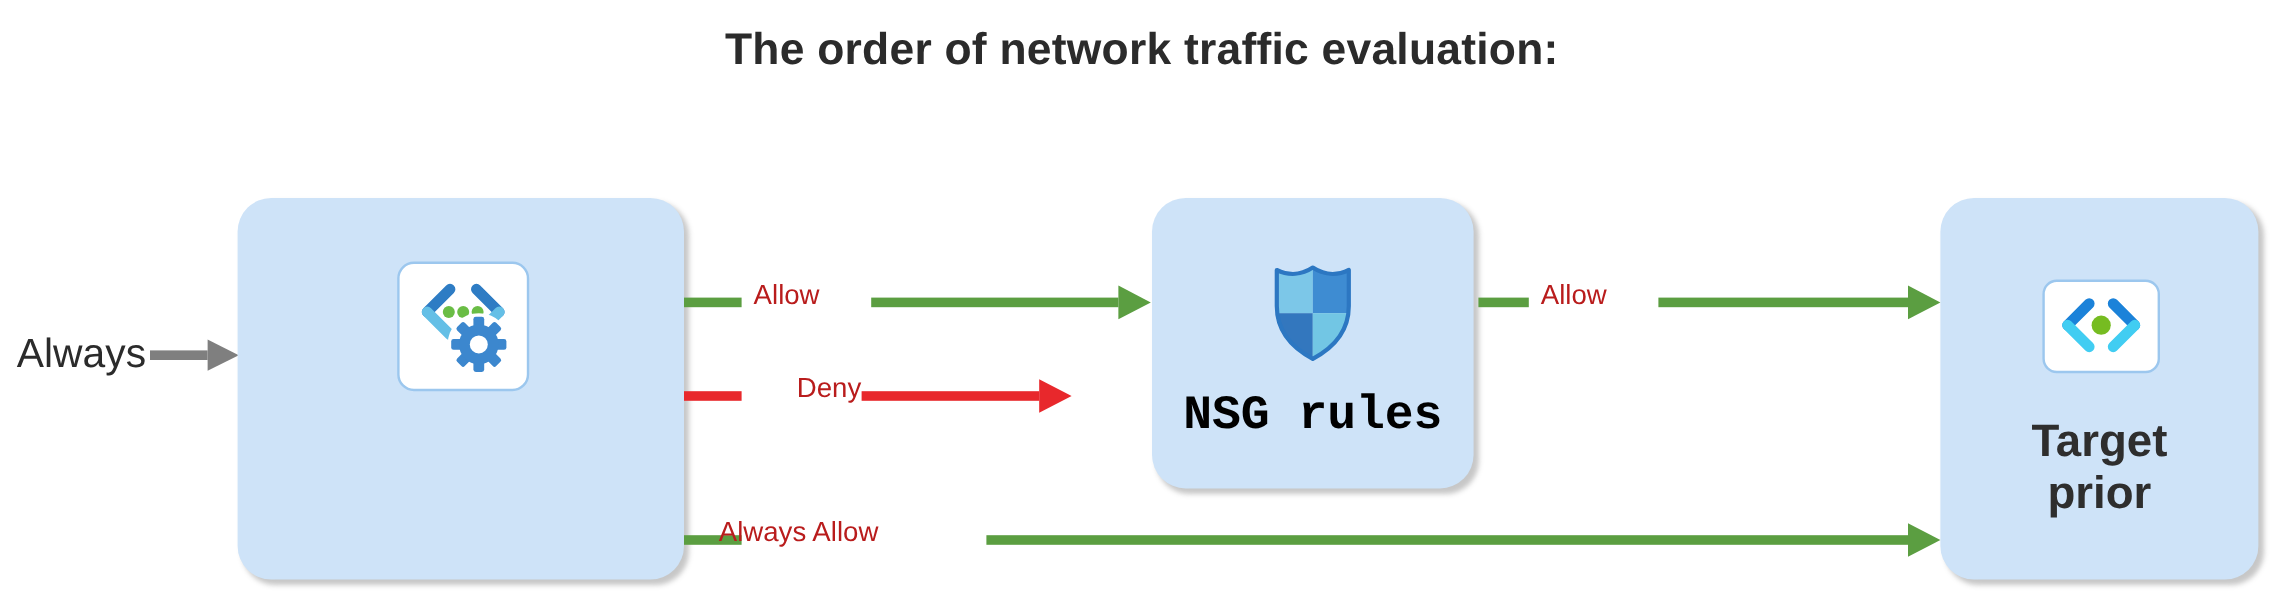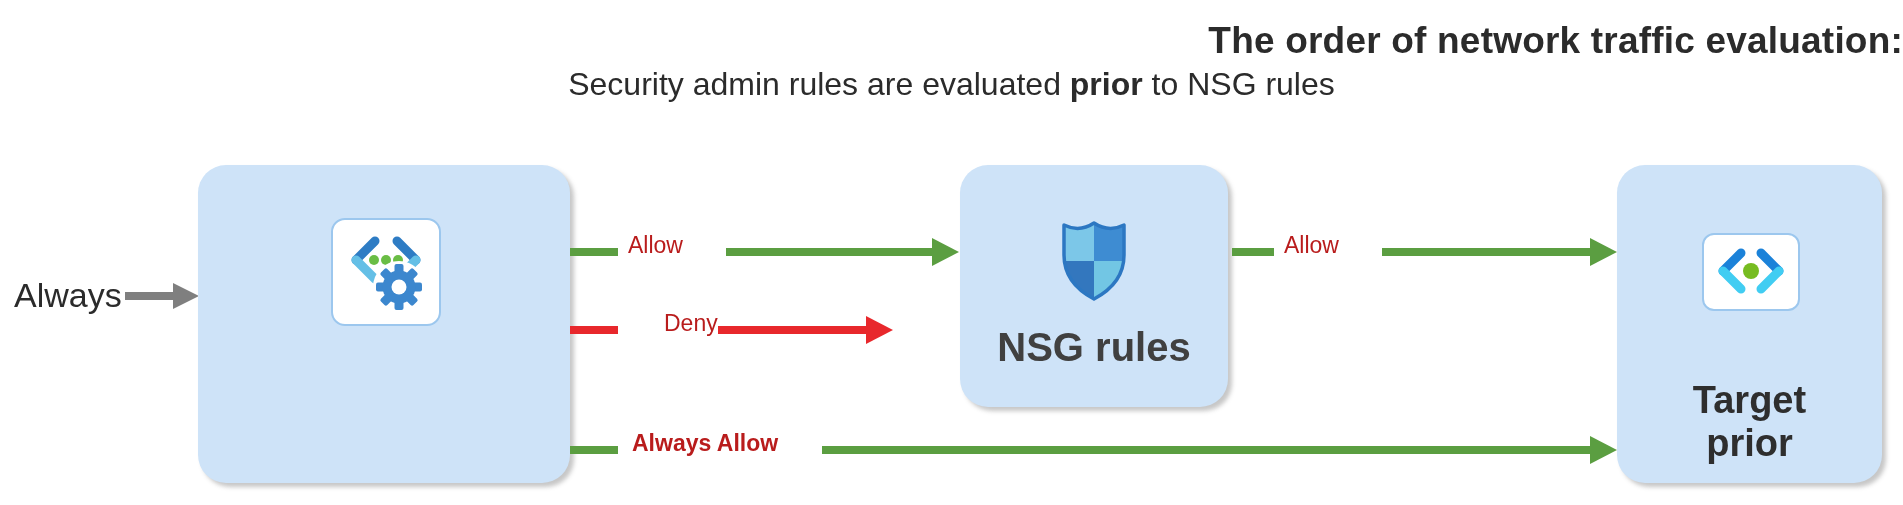--- a/index.html
+++ b/index.html
@@ -1,53 +1,52 @@
 <!DOCTYPE html>
 <html style="--node_fill: #cee3f8; --tile_border: #9cc7ee; --text: #2b2b2b; --green: #5b9e41; --red: #e8282c; --gray: #7f7f7f;"><head>
 <meta charset="utf-8">
 <style>
   html,body{margin:0;padding:0;background:#ffffff;}
   .stage{
     position:relative;width:1903px;height:505px;background:#ffffff;overflow:hidden;
     font-family:"Liberation Sans","DejaVu Sans",sans-serif;color:var(--text,#2b2b2b);
   }
   
-  .title{position:absolute;left:0;top:20px;width:100%;text-align:right;
+  .title{position:absolute;left:0;top:20px;width:100%;text-align:center;
     font-size:37px;font-weight:700;letter-spacing:0.2px;}
   .subtitle{position:absolute;left:0;top:66px;width:100%;text-align:center;font-size:32px;}
   .subtitle .b{font-weight:700;}
   
   .node{position:absolute;background:var(--node_fill,#cee3f8);border-radius:28px;
     box-shadow:4px 4px 4px rgba(130,130,130,0.45);}
   .node .tile{position:absolute;background:#ffffff;border:2px solid var(--tile_border,#9cc7ee);
     border-radius:14px;display:flex;align-items:center;justify-content:center;}
   .node .labels{position:absolute;left:0;width:100%;text-align:center;
     font-weight:700;font-size:38px;line-height:43px;color:#2e2e2e;}
   .nsg-label{position:absolute;left:0;width:100%;text-align:center;
-    font-weight:700;font-size:40px;color:#404040;}
+    font-weight:700;font-size:40px;color:#000000;font-family:Liberation Mono, monospace;}
   
   .h-line{position:absolute;height:8px;}
   .green{background:var(--green,#5b9e41);}
   .red{background:var(--red,#e8282c);}
   .gray{background:var(--gray,#7f7f7f);}
   .head{position:absolute;width:0;height:0;border-top:14px solid transparent;border-bottom:14px solid transparent;}
   .head.green{background:none;border-left:27px solid var(--green,#5b9e41);}
   .head.red{background:none;border-left:27px solid var(--red,#e8282c);}
   .head.gray{background:none;border-top:13px solid transparent;border-bottom:13px solid transparent;
     border-left:26px solid var(--gray,#7f7f7f);}
   .edge-label{position:absolute;font-size:23px;color:#b91c1c;white-space:nowrap;}
   .traffic-label{position:absolute;left:14px;top:276px;font-size:34px;color:#2b2b2b;}
 </style>
 </head>
 <body>
 
 <div class="stage">
 
   <div class="title">The order of network traffic evaluation:</div>
-  <div class="subtitle"><span>Security admin rules are evaluated </span><span class="b">prior</span><span> to NSG rules</span></div>
 
   <div class="traffic-label">Always</div>
   <div class="h-line gray" style="left:125px;top:292px;width:48px;"></div>
   <div class="head gray" style="left:173px;top:283px;"></div>
 
   <div class="node" style="left:198px;top:165px;width:372px;height:318px;">
     <div class="tile" style="left:133px;top:53px;width:106px;height:104px;">
       <svg width="80" height="80" viewBox="0 0 80 80">
         <g fill="none" stroke-linecap="round" stroke-width="9">
           <path d="M29 9 L10 28" stroke="#2e7cc4"></path>
@@ -102,21 +101,21 @@
       <svg width="70" height="52" viewBox="0 0 70 52">
         <g fill="none" stroke-linecap="round" stroke-width="9">
           <path d="M25 7 L7 25" stroke="#1b82d9"></path>
           <path d="M7 25 L25 43" stroke="#41cdf2"></path>
           <path d="M45 7 L63 25" stroke="#1b82d9"></path>
           <path d="M63 25 L45 43" stroke="#41cdf2"></path>
         </g>
         <circle cx="35" cy="25" r="8" fill="#76bc21"></circle>
       </svg>
     </div>
-    <div class="labels" style="top:182px;margin-top:32px;">
+    <div class="labels" style="top:182px;">
       <div>Target</div>
       <div>prior</div>
     </div>
   </div>
 
   <div class="h-line green" style="left:570px;top:248px;width:48px;"></div>
   <div class="edge-label" style="left:628px;top:232px;">Allow</div>
   <div class="h-line green" style="left:726px;top:248px;width:206px;"></div>
   <div class="head green" style="left:932px;top:238px;"></div>
 
@@ -124,17 +123,17 @@
   <div class="edge-label" style="left:664px;top:310px;">Deny</div>
   <div class="h-line red" style="left:718px;top:326px;width:148px;"></div>
   <div class="head red" style="left:866px;top:316px;"></div>
 
   <div class="h-line green" style="left:1232px;top:248px;width:42px;"></div>
   <div class="edge-label" style="left:1284px;top:232px;">Allow</div>
   <div class="h-line green" style="left:1382px;top:248px;width:208px;"></div>
   <div class="head green" style="left:1590px;top:238px;"></div>
 
   <div class="h-line green" style="left:570px;top:446px;width:48px;"></div>
-  <div class="edge-label" style="left:632px;top:430px;font-weight:bold;">Always Allow</div>
+  <div class="edge-label" style="left:599px;top:430px;">Always Allow</div>
   <div class="h-line green" style="left:822px;top:446px;width:768px;"></div>
   <div class="head green" style="left:1590px;top:436px;"></div>
 
 </div>
 
 </body></html>

